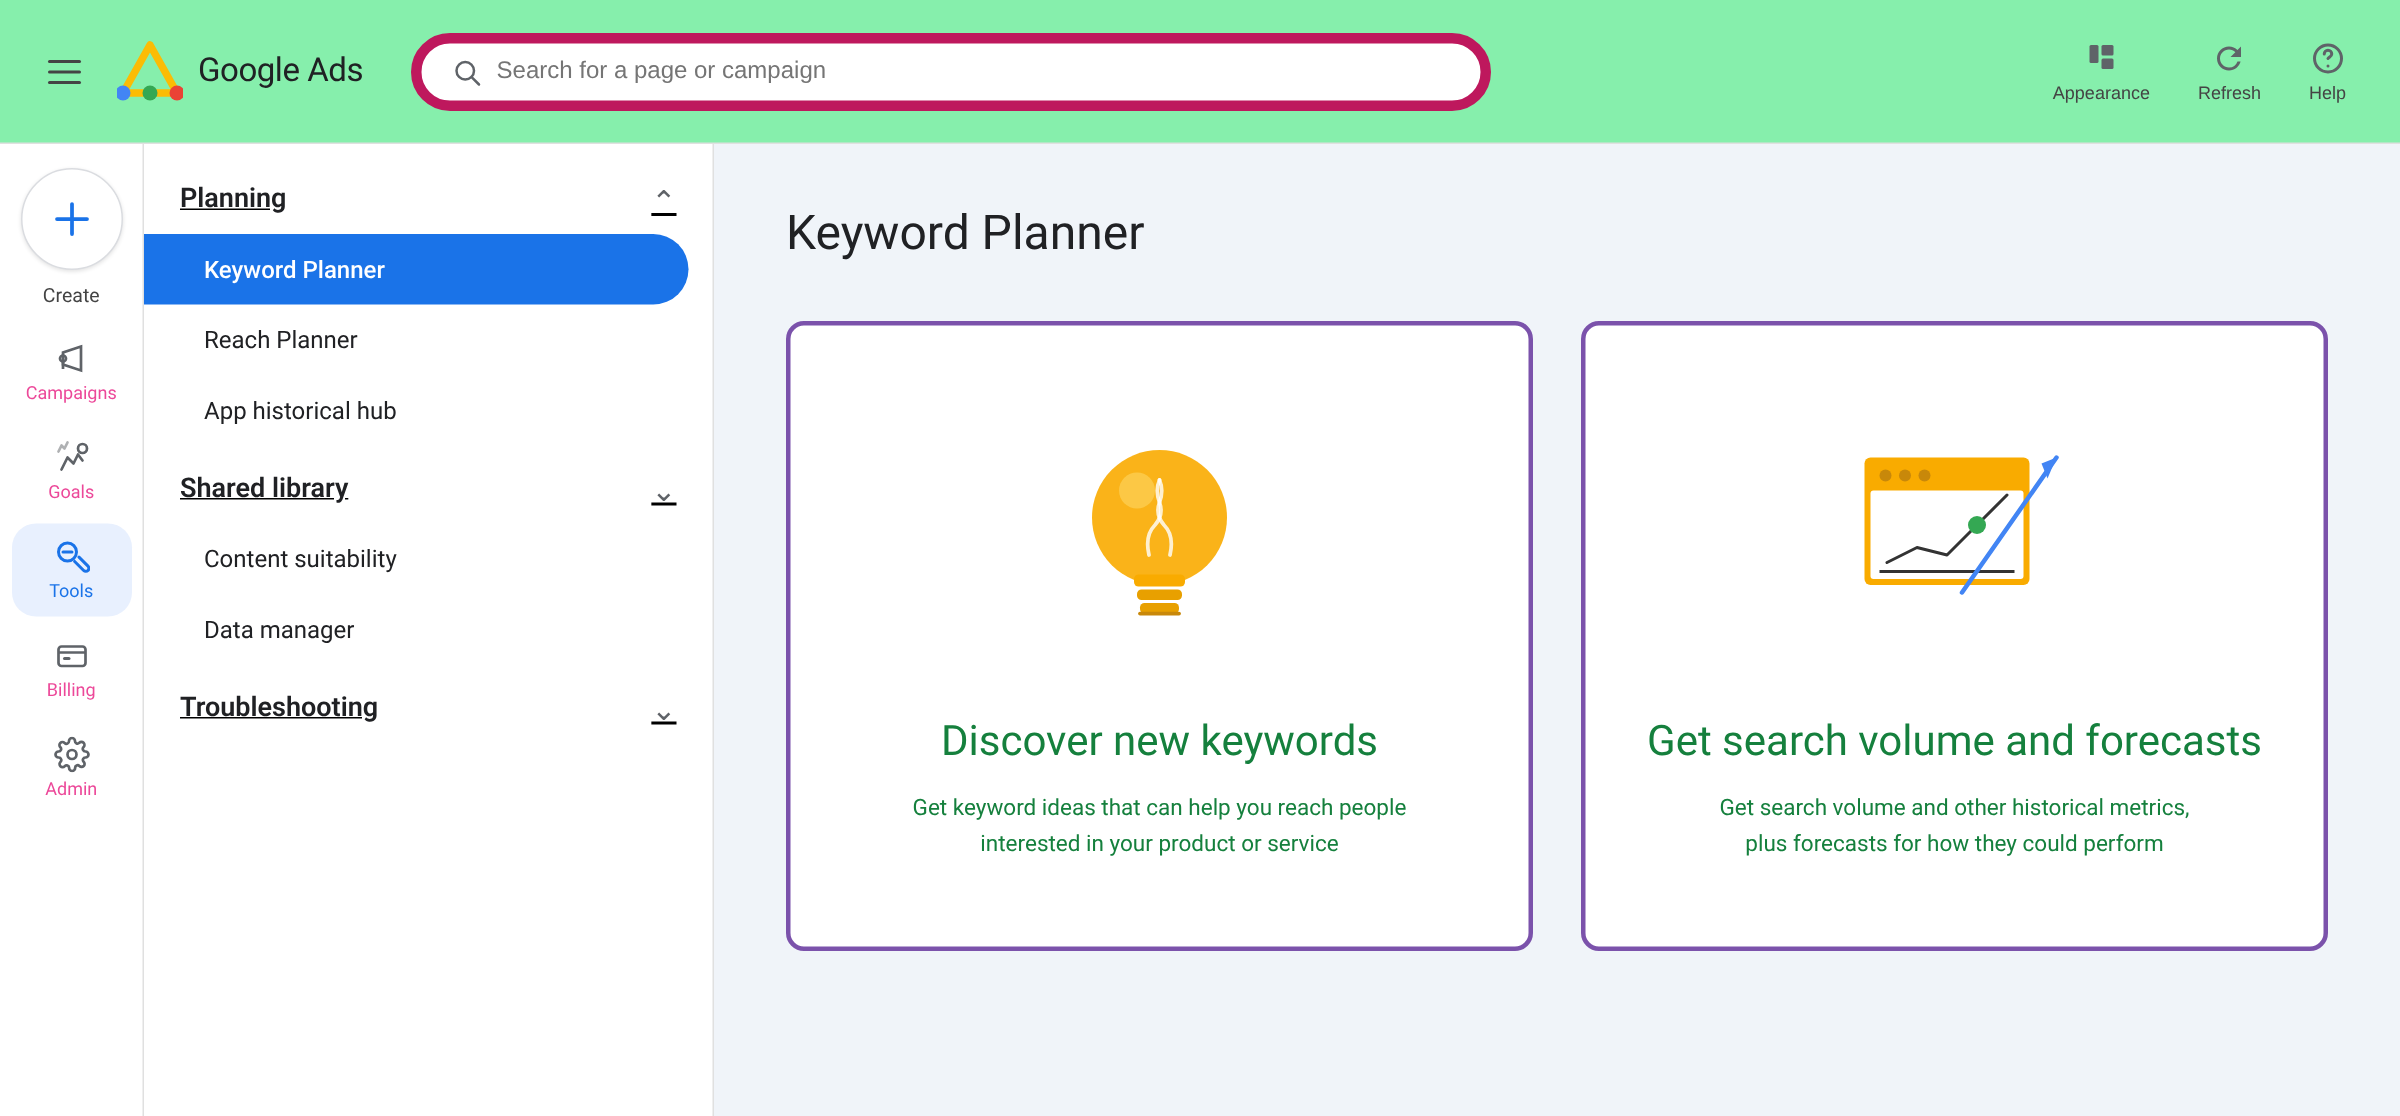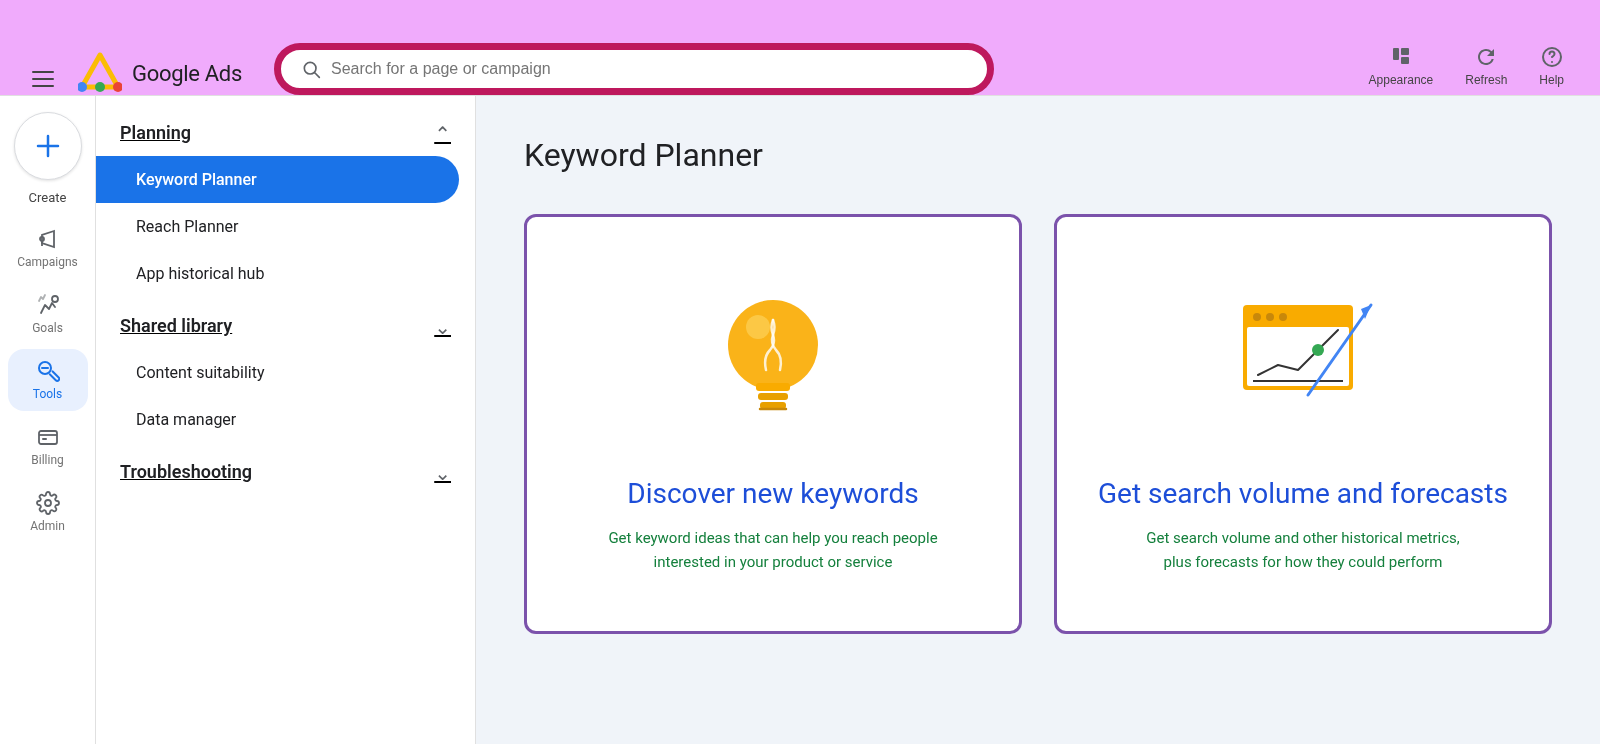--- a/index.html
+++ b/index.html
@@ -1,20 +1,20 @@
 <!DOCTYPE html>
 <html><head>
   <meta charset="utf-8">
   <style>
     * { box-sizing: border-box; margin: 0; padding: 0; }
     body { font-family: 'Google Sans', Roboto, Arial, sans-serif; background: #f0f4f9; display: flex; flex-direction: column; height: 744px; overflow: hidden; }
 
     
     .top-nav {
-      display: flex; align-items: flex-end; height: 96px; background: #f0abfc;
+      display: flex; align-items: center; height: 96px; background: #86efac;
       padding: 0 24px; gap: 16px; border-bottom: 1px solid #e0e0e0;
       flex-shrink: 0; z-index: 10;
     }
     .hamburger-btn {
       background: none; border: none; cursor: pointer; padding: 8px;
       display: flex; align-items: center; justify-content: center;
     }
     .hamburger-icon { display: flex; flex-direction: column; gap: 5px; }
     .hamburger-icon span { display: block; width: 22px; height: 2px; background: #444; border-radius: 2px; }
 
@@ -45,21 +45,21 @@
 
     
     .sidebar-icons {
       width: 96px; background: #fff; display: flex; flex-direction: column;
       align-items: center; padding-top: 16px; gap: 4px;
       border-right: 1px solid #e0e0e0; flex-shrink: 0;
     }
     .sidebar-icon-item {
       display: flex; flex-direction: column; align-items: center; gap: 4px;
       padding: 10px 8px; border-radius: 16px; cursor: pointer; width: 80px;
-      color: #737373; font-size: 12px; text-align: center;
+      color: #ec4899; font-size: 12px; text-align: center;
     }
     .sidebar-icon-item.active { background: #e8f0fe; color: #1a73e8; }
     .sidebar-icon-item svg { width: 24px; height: 24px; }
 
     .create-btn {
       width: 68px; height: 68px; border-radius: 50%; background: #fff;
       border: 1px solid #dadce0; display: flex; align-items: center; justify-content: center;
       cursor: pointer; margin-bottom: 8px; box-shadow: 0 1px 3px rgba(0,0,0,0.12);
     }
     .create-label { font-size: 13px; color: #444; margin-top: 2px; }
@@ -92,21 +92,21 @@
 
     .cards-container { display: flex; gap: 32px; }
     .planner-card {
       flex: 1; background: #fff; border: 3px solid #7b52ab;
       border-radius: 12px; padding: 48px 32px 40px;
       display: flex; flex-direction: column; align-items: center;
       cursor: pointer; max-width: 500px; min-height: 420px;
     }
 
     .card-icon-area { height: 180px; display: flex; align-items: center; justify-content: center; margin-bottom: 32px; }
-    .card-title { font-size: 28px; font-weight: 400; color: #1d4ed8; text-align: center; margin-bottom: 16px; }
+    .card-title { font-size: 28px; font-weight: 400; color: #15803d; text-align: center; margin-bottom: 16px; }
     .card-desc { font-size: 15px; color: #15803d; text-align: center; line-height: 1.6; max-width: 340px; }
   </style>
 </head>
 <body>
 
 <nav class="top-nav">
   <button class="hamburger-btn">
     <div class="hamburger-icon">
       <span></span>
         <span></span>

